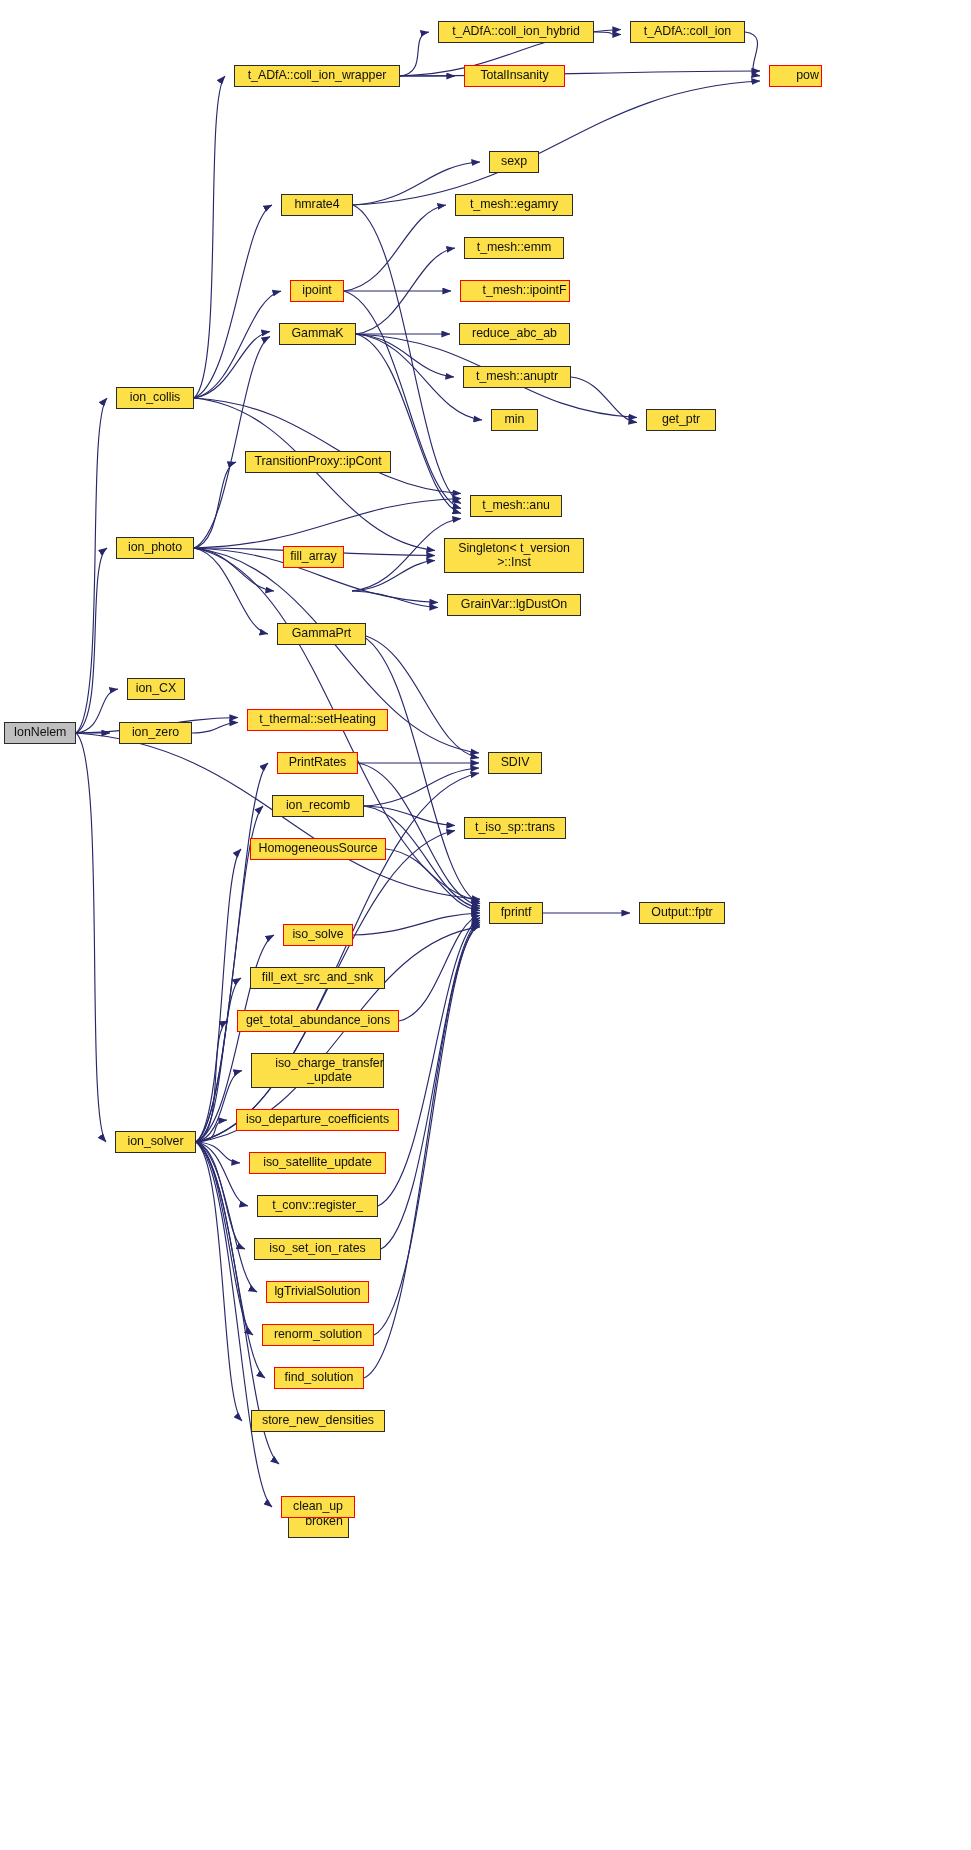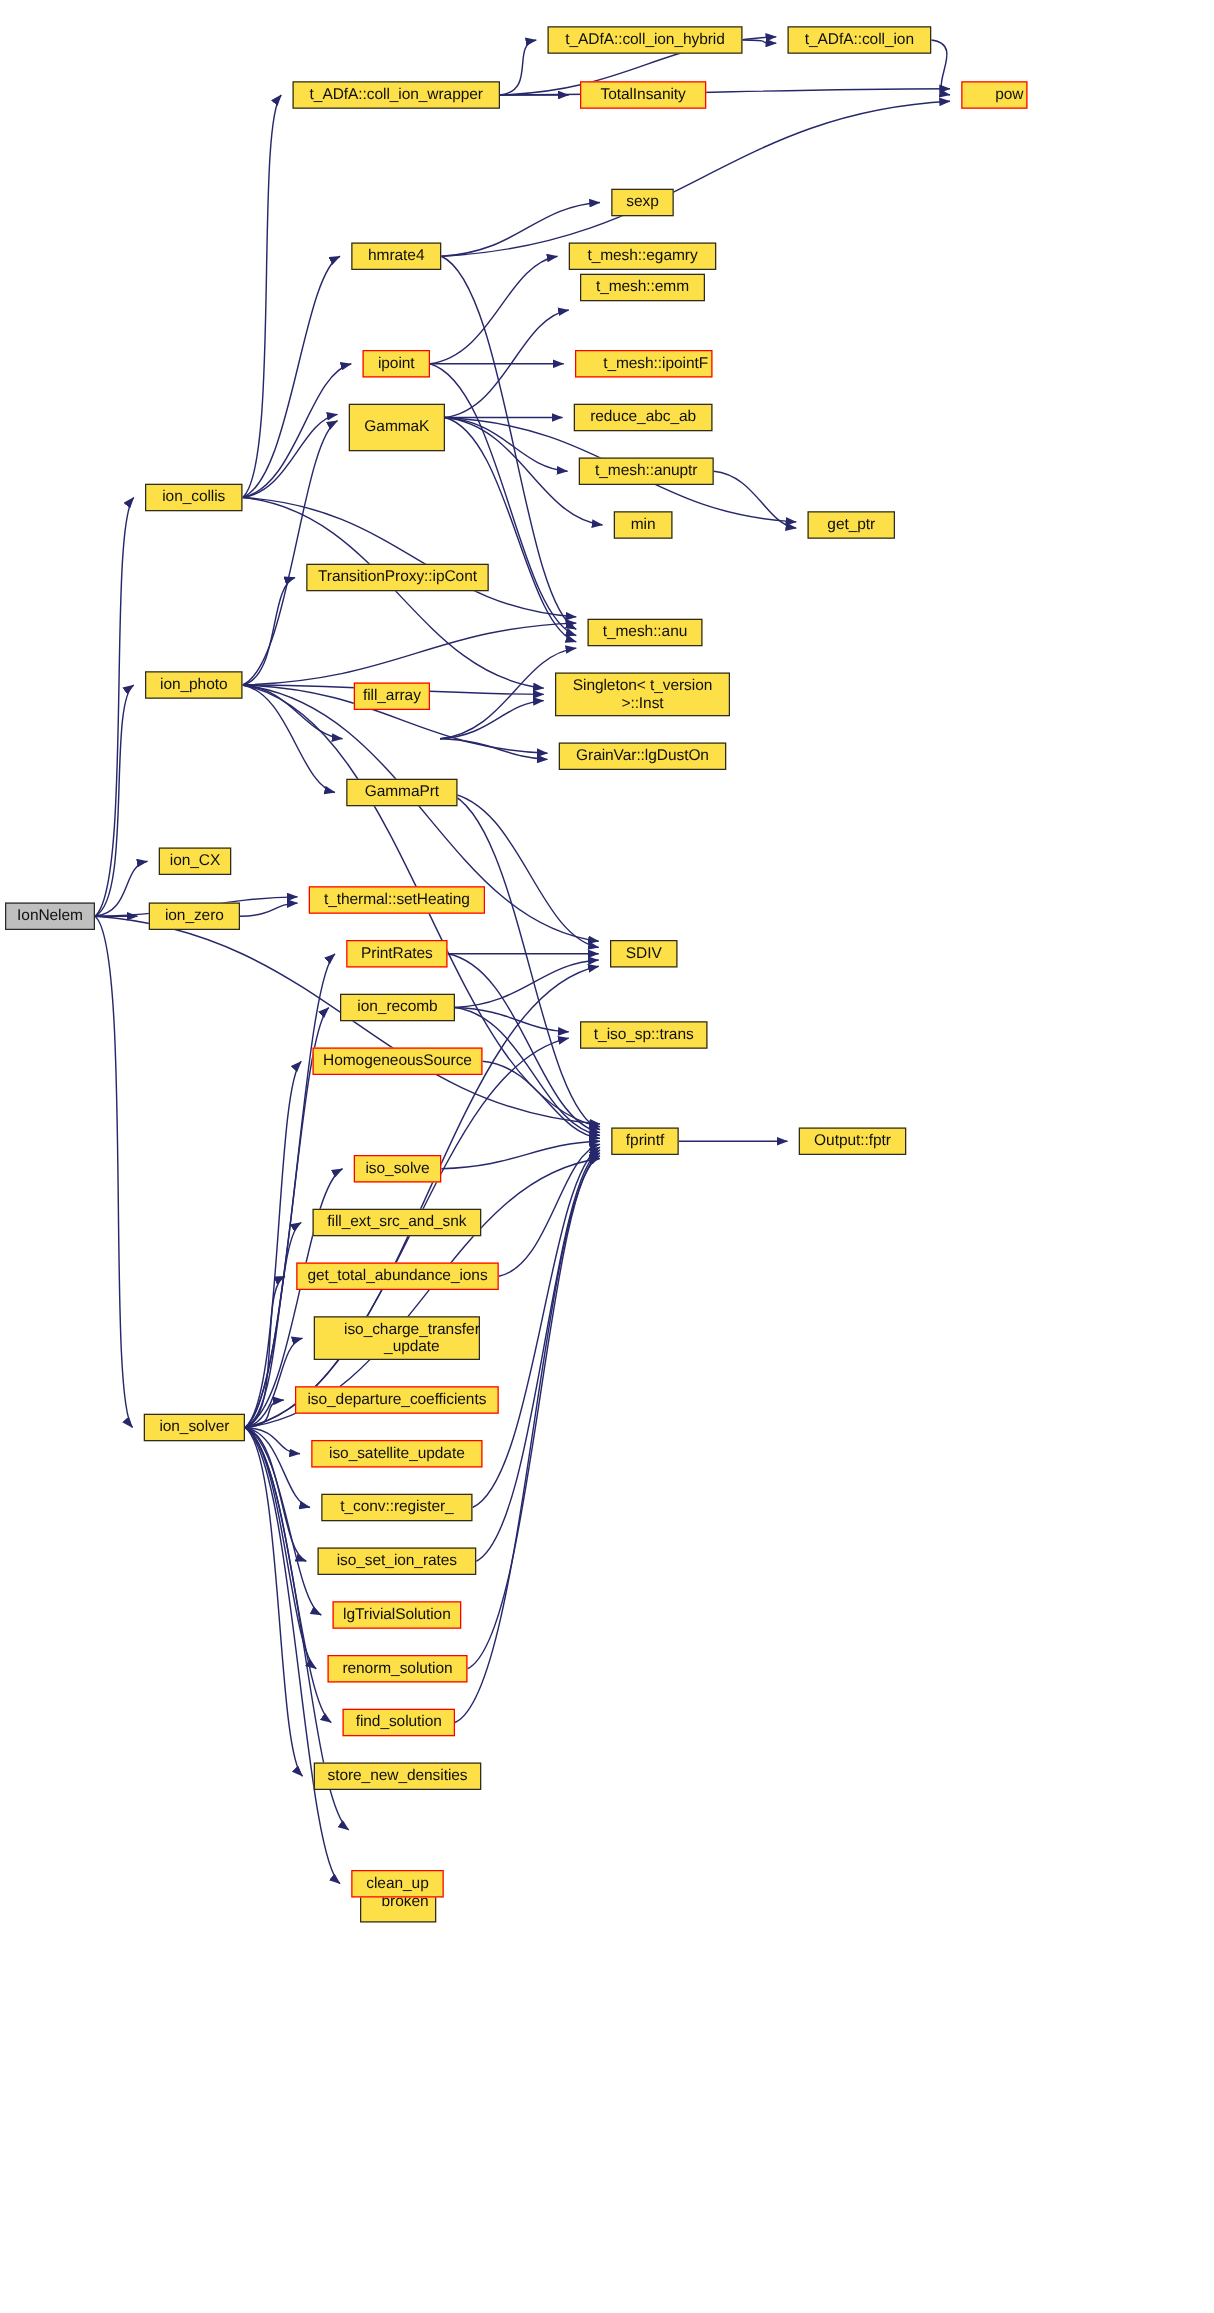--- a/index.html
+++ b/index.html
@@ -148,24 +148,24 @@
       <div class="gnode" style="left: 116px; top: 537px; width: 78px; height: 22px;"><span>ion_photo</span></div>
       <div class="gnode" style="left: 115px; top: 1131px; width: 81px; height: 22px;"><span>ion_solver</span></div>
       <div class="gnode" style="left: 234px; top: 65px; width: 166px; height: 22px;"><span>t_ADfA::coll_ion_wrapper</span></div>
       <div class="gnode" style="left: 438px; top: 21px; width: 156px; height: 22px;"><span>t_ADfA::coll_ion_hybrid</span></div>
       <div class="gnode" style="left: 630px; top: 21px; width: 115px; height: 22px;"><span>t_ADfA::coll_ion</span></div>
       <div class="gnode red" style="left: 464px; top: 65px; width: 101px; height: 22px;"><span>TotalInsanity</span></div>
       <div class="gnode red" style="left: 769px; top: 65px; width: 53px; height: 22px; padding-left: 24px;"><span>pow</span></div>
       <div class="gnode" style="left: 489px; top: 151px; width: 50px; height: 22px;"><span>sexp</span></div>
       <div class="gnode" style="left: 281px; top: 194px; width: 72px; height: 22px;"><span>hmrate4</span></div>
       <div class="gnode" style="left: 455px; top: 194px; width: 118px; height: 22px;"><span>t_mesh::egamry</span></div>
-      <div class="gnode" style="left: 464px; top: 219px; width: 100px; height: 22px;"><span>t_mesh::emm</span></div>
+      <div class="gnode" style="left: 464px; top: 237px; width: 100px; height: 22px;"><span>t_mesh::emm</span></div>
       <div class="gnode red" style="left: 290px; top: 280px; width: 54px; height: 22px;"><span>ipoint</span></div>
       <div class="gnode red" style="left: 460px; top: 280px; width: 110px; height: 22px; padding-left: 19px;"><span>t_mesh::ipointF</span></div>
-      <div class="gnode" style="left: 279px; top: 323px; width: 77px; height: 38px;"><span>GammaK</span></div>
+      <div class="gnode" style="left: 279px; top: 323px; width: 77px; height: 22px;"><span>GammaK</span></div>
       <div class="gnode" style="left: 459px; top: 323px; width: 111px; height: 22px;"><span>reduce_abc_ab</span></div>
       <div class="gnode" style="left: 463px; top: 366px; width: 108px; height: 22px;"><span>t_mesh::anuptr</span></div>
       <div class="gnode" style="left: 491px; top: 409px; width: 47px; height: 22px;"><span>min</span></div>
       <div class="gnode" style="left: 646px; top: 409px; width: 70px; height: 22px;"><span>get_ptr</span></div>
       <div class="gnode" style="left: 245px; top: 451px; width: 146px; height: 22px;"><span>TransitionProxy::ipCont</span></div>
       <div class="gnode" style="left: 470px; top: 495px; width: 92px; height: 22px;"><span>t_mesh::anu</span></div>
       <div class="gnode" style="left: 444px; top: 538px; width: 140px; height: 35px;"><span>Singleton&lt; t_version
 &gt;::Inst</span></div>
       <div class="gnode" style="left: 447px; top: 594px; width: 134px; height: 22px;"><span>GrainVar::lgDustOn</span></div>
       <div class="gnode red" style="left: 283px; top: 546px; width: 61px; height: 22px;"><span>fill_array</span></div>

